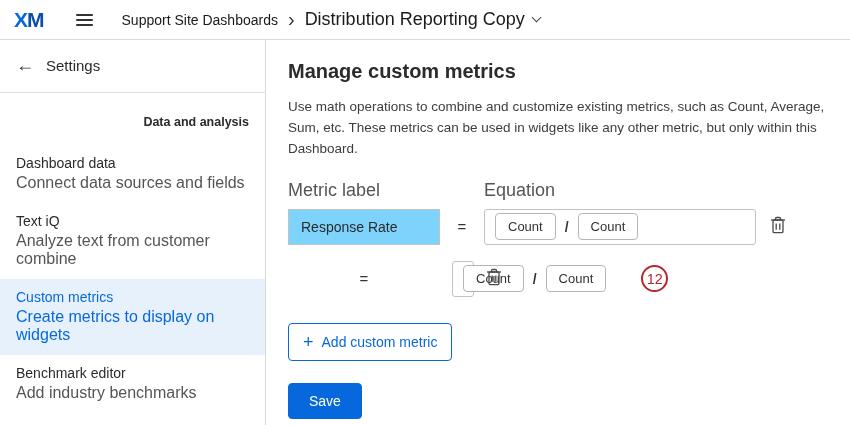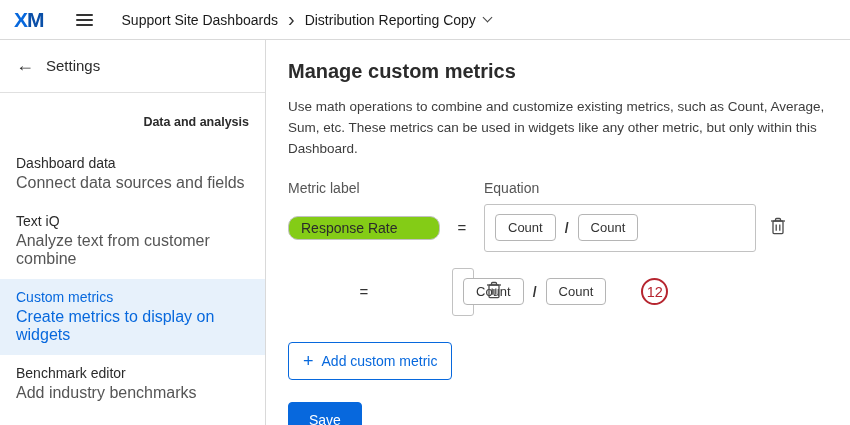--- a/index.html
+++ b/index.html
@@ -10,21 +10,21 @@
   .topbar { height: 40px; display: flex; align-items: center; border-bottom: 1px solid #d9d9d9;
     padding: 0 14px; background: #fff; }
   .logo { font-weight: 800; font-size: 21px; letter-spacing: -1px; margin-right: 32px; }
   .logo-x { color: #0768dd; }
   .logo-m { color: #0a4fa8; }
   .hamburger { display: inline-flex; flex-direction: column; justify-content: center; gap: 3px;
     width: 26px; height: 26px; margin-right: 20px; cursor: pointer; }
   .hamburger i { display: block; width: 17px; height: 2px; background: #333; border-radius: 1px; }
   .bc-parent { font-size: 14px; color: #1a1a1a; cursor: pointer; }
   .bc-sep { font-size: 20px; color: #333; margin: 0 10px; line-height: 1; position: relative; top: -1px; }
-  .bc-current { font-size: 14px; color: #1a1a1a; display: inline-flex; align-items: center; cursor: pointer; justify-content: flex-end; }
+  .bc-current { font-size: 18px; color: #1a1a1a; display: inline-flex; align-items: center; cursor: pointer; justify-content: flex-end; }
   .chev-down { display: inline-block; width: 7px; height: 7px; border-right: 1.5px solid #444;
     border-bottom: 1.5px solid #444; transform: rotate(45deg); margin-left: 8px; position: relative; top: -2px; }
 
   
   .page-body { display: flex; height: 385px; }
 
   
   .sidebar { width: 266px; border-right: 1px solid #d9d9d9; background: #fff; flex: none; overflow: hidden; }
   .settings-header { display: flex; align-items: center; gap: 12px; padding: 16px 16px 18px 16px;
     border-bottom: 1px solid #e0e0e0; cursor: pointer; }
@@ -37,26 +37,26 @@
   .nav-item.active { background: #e7f1fb; }
   .nav-item.active .nav-title, .nav-item.active .nav-desc { color: #0768dd; }
 
   
   .main { flex: 1; padding: 20px 24px 0 22px; overflow: hidden; }
   .page-title { font-size: 20px; font-weight: bold; color: #2b2b2b; margin-bottom: 14px; }
   .page-desc { font-size: 13.5px; color: #3d3d3d; line-height: 1.55; max-width: 585px; margin-bottom: 20px; }
 
   .grid { display: grid; grid-template-columns: 152px 20px 272px 30px; column-gap: 12px; align-items: center; }
   .headers { margin-bottom: 8px; }
-  .col-h { font-size: 14px; color: #555; }
+  .col-h { font-size: 18px; color: #555; }
   .metric-row { margin-bottom: 16px; }
-  .label-box { height: 24px; display: flex; align-items: center; padding: 0 12px; background: #84cc16;
-    border: 1px solid #c2c2c2; border-radius: 10px; font-size: 14px; color: #2b2b2b; cursor: text; }
+  .label-box { height: 36px; display: flex; align-items: center; padding: 0 12px; background: #7dd3fc;
+    border: 1px solid #c2c2c2; border-radius: 0; font-size: 14px; color: #2b2b2b; cursor: text; }
   .equals { text-align: center; font-size: 15px; color: #333; }
-  .equation-box { height: 48px; display: flex; align-items: center; gap: 9px; padding: 0 10px;
+  .equation-box { height: 36px; display: flex; align-items: center; gap: 9px; padding: 0 10px;
     background: #fff; border: 1px solid #c2c2c2; border-radius: 3px; }
   .chip { display: inline-block; padding: 5px 12px; border: 1px solid #b5b5b5; border-radius: 4px;
     background: #fff; font-size: 13px; color: #333; cursor: pointer; }
   .op { font-size: 14px; color: #333; font-weight: bold; }
   .trash { background: none; border: none; cursor: pointer; padding: 2px; justify-self: start; }
 
   .annot { width: 27px; height: 27px; flex: none; border: 2.5px solid #b6252f; border-radius: 50%;
     color: #b6252f; display: inline-flex; align-items: center; justify-content: center;
     font-size: 14.5px; margin-left: 8px; background: transparent; }
   .annot.in-eq { margin-left: 26px; }

